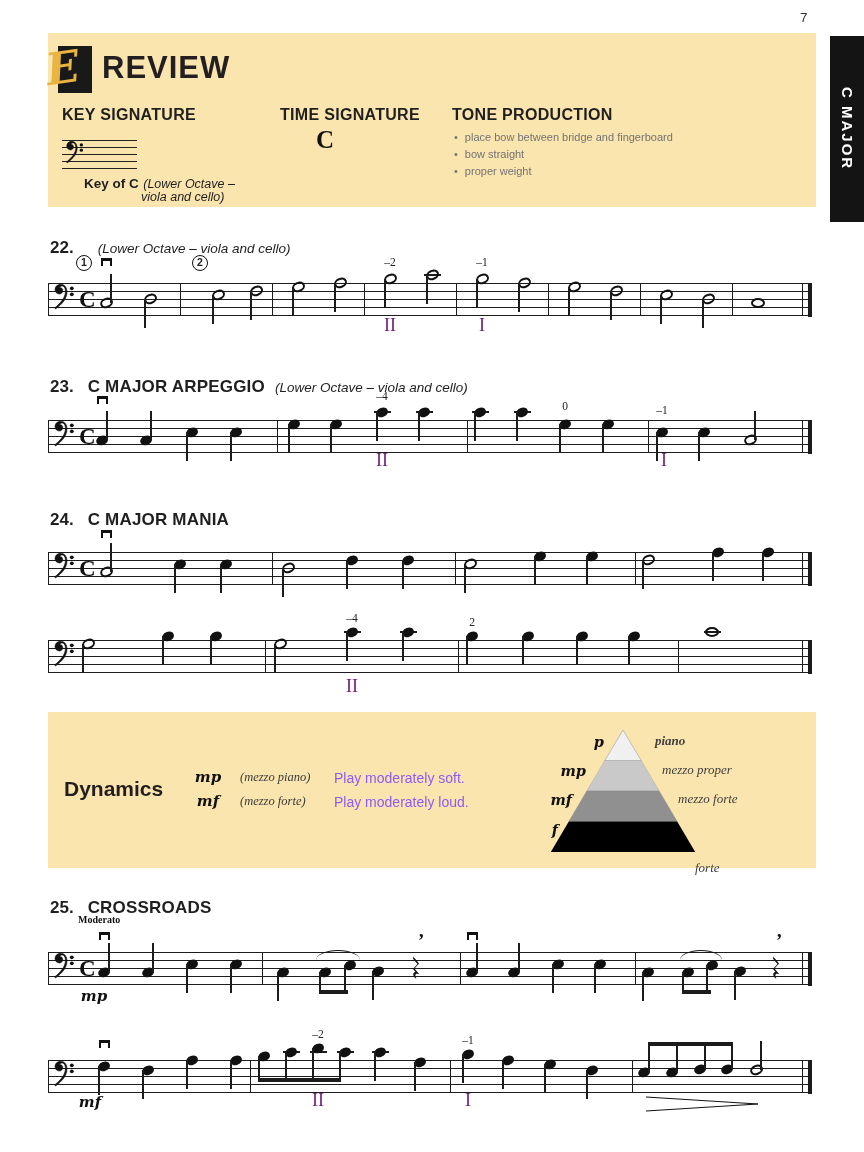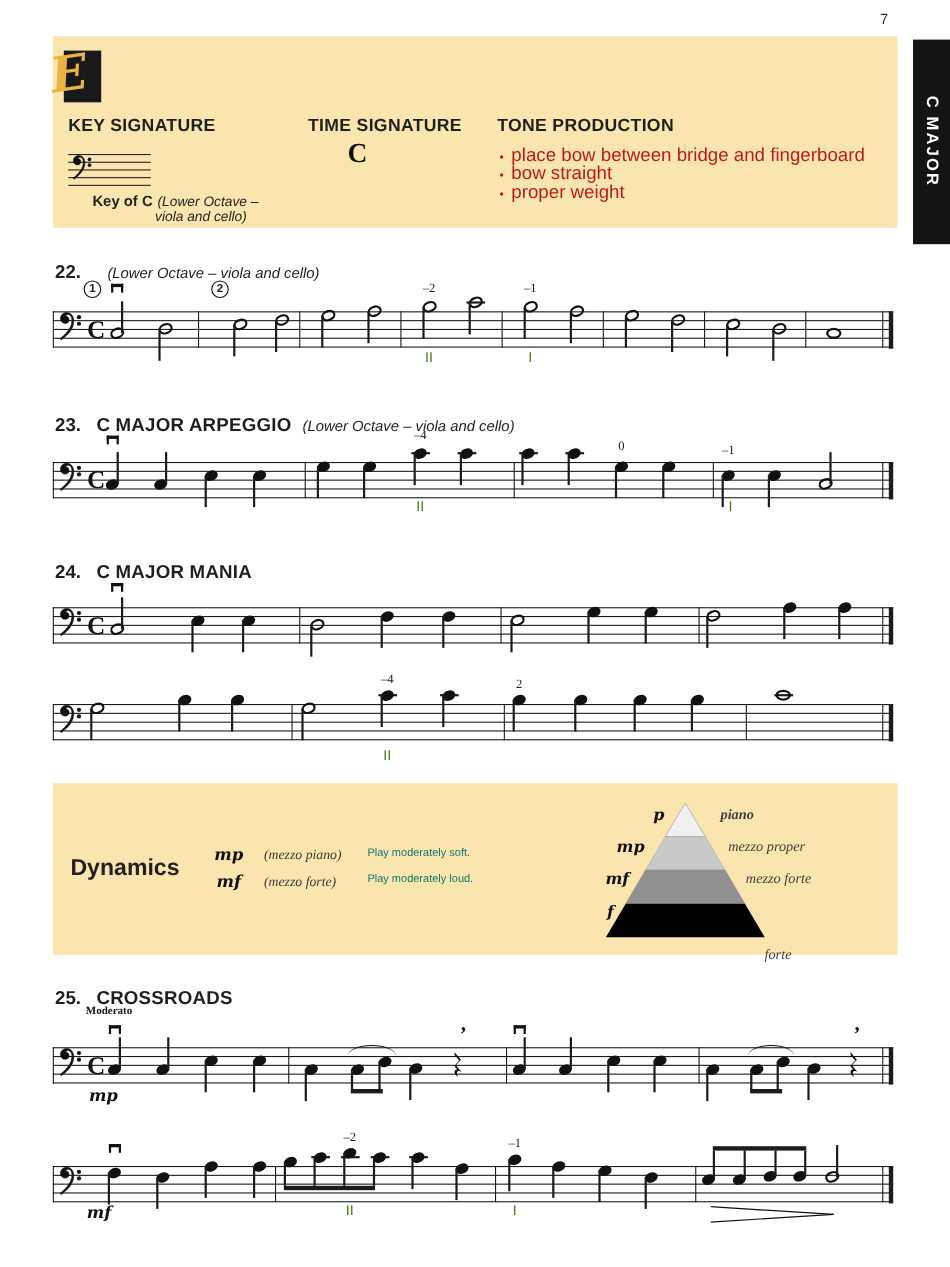--- a/index.html
+++ b/index.html
@@ -2,21 +2,21 @@
 <html><head>
 <meta charset="utf-8">
 <style>
   html,body{margin:0;padding:0;background:#e8e8e8;}
   #page{position:relative;width:864px;height:1152px;background:#ffffff;overflow:hidden;
         font-family:"Liberation Sans",sans-serif;color:#1f1f1f;}
   .abs{position:absolute;}
   
   .cream{position:absolute;background:#fae5af;}
   .boxlabel{position:absolute;font-size:16px;font-weight:bold;letter-spacing:.3px;color:#1f1f1f;}
-  .bullet-row{position:absolute;font-size:17px;color:#b91c1c;}
+  .bullet-row{position:absolute;font-size:11px;color:#737373;}
   .bullet-row::before{content:"\2022";margin-right:7px;font-size:11px;}
   #review-title{position:absolute;left:102px;top:50px;font-size:31px;font-weight:bold;letter-spacing:1px;color:#231f20;}
   #logo-box{position:absolute;left:58px;top:46px;width:34px;height:47px;background:#191919;}
   #logo-e{position:absolute;left:46px;top:42px;font-family:"DejaVu Serif",serif;font-style:italic;font-weight:bold;
           font-size:44px;color:#e9b540;transform:rotate(-8deg);}
   .keycap-b{font-size:13.5px;font-weight:bold;}
   .keycap-i{font-size:12.5px;font-style:italic;}
   .bigC{font-family:"Liberation Serif",serif;font-weight:bold;}
   
   .exhead{position:absolute;display:flex;align-items:baseline;justify-content:space-between;}
@@ -28,49 +28,50 @@
   .nh{position:absolute;width:11.5px;height:8.5px;border-radius:50%;}
   .nh.f{background:#111;transform:rotate(-21deg);}
   .nh.h{border:2.3px solid #111;background:transparent;transform:rotate(-21deg);box-sizing:border-box;width:12.5px;height:9.5px;}
   .nh.w{border:2.8px solid #111;background:transparent;box-sizing:border-box;width:14px;height:10px;border-radius:50%;}
   .slur{position:absolute;height:9px;border-top:1.7px solid #111;border-radius:50% 50% 0 0/100% 100% 0 0;}
   .downbow{position:absolute;width:11px;height:8px;border-top:3.4px solid #111;
            border-left:2.6px solid #111;border-right:2.6px solid #111;box-sizing:border-box;}
   .circ{position:absolute;width:16px;height:16px;border:1.3px solid #111;border-radius:50%;box-sizing:border-box;
         font-size:10.5px;line-height:13.5px;text-align:center;font-weight:bold;}
   .t-fing{position:absolute;transform:translate(-50%,-50%);font-family:"Liberation Serif",serif;font-size:11.5px;color:#222;}
-  .t-roman{position:absolute;transform:translate(-50%,-50%);font-family:Liberation Sans, sans-serif;font-size:13px;color:#4d7c0f;}
+  .t-roman{position:absolute;transform:translate(-50%,-50%);font-family:Liberation Serif, serif;font-size:18px;color:#701a75;}
   .t-dyn{position:absolute;transform:translate(-50%,-50%);font-family:"DejaVu Serif",serif;font-size:15px;font-weight:bold;font-style:italic;color:#111;}
   .t-tempo{position:absolute;font-family:"Liberation Serif",serif;font-size:10px;font-weight:bold;color:#111;}
   .breath{position:absolute;font-family:"Liberation Serif",serif;font-size:19px;font-weight:bold;color:#111;}
   .timesig{position:absolute;font-family:"Liberation Serif",serif;font-weight:bold;font-size:23px;line-height:23px;color:#111;}
   
   #dyn-title{position:absolute;left:64px;top:777px;font-size:21px;font-weight:bold;color:#231f20;}
   .dynsym{position:absolute;transform:translate(-50%,-50%);font-family:"DejaVu Serif",serif;font-weight:bold;font-style:italic;font-size:15px;color:#111;}
   .dynname{position:absolute;font-family:"Liberation Serif",serif;font-style:italic;font-size:12.5px;color:#3a3a3a;}
-  .dyndesc{position:absolute;font-size:10px;color:#0f766e;}
+  .dyndesc{position:absolute;font-size:14px;color:#8b5cf6;}
   .pyr-sym{position:absolute;transform:translate(-100%,-50%);font-family:"DejaVu Serif",serif;font-weight:bold;font-style:italic;font-size:14.5px;color:#111;}
   .pyr-name{position:absolute;transform:translate(0,-50%);font-family:"Liberation Serif",serif;font-style:italic;font-size:13px;color:#3f3f3f;}
   
   #page-num{position:absolute;left:800px;top:10px;font-size:13.5px;color:#333;}
   #side-tab{position:absolute;left:830px;top:36px;width:34px;height:186px;background:#141414;color:#fff;
             writing-mode:vertical-rl;display:flex;align-items:center;justify-content:center;
             font-size:15px;font-weight:bold;letter-spacing:2px;}
 </style>
 </head>
 <body>
 
 <div id="page">
 
   <div id="page-num">7</div>
   <div id="side-tab">C MAJOR</div>
 
   <div class="cream" style="left:48px;top:33px;width:768px;height:174px;"></div>
   <div id="logo-box"></div>
   <div id="logo-e">E</div>
+  <div id="review-title">REVIEW</div>
 
   <div class="boxlabel" style="left:62px;top:106px;">KEY SIGNATURE</div>
   <div class="boxlabel" style="left:280px;top:106px;">TIME SIGNATURE</div>
   <div class="boxlabel" style="left:452px;top:106px;">TONE PRODUCTION</div>
 
   <div class="bullet-row" style="left:454px;top:131px;">place bow between bridge and fingerboard</div>
   <div class="bullet-row" style="left:454px;top:148px;">bow straight</div>
   <div class="bullet-row" style="left:454px;top:165px;">proper weight</div>
 
   <div id="mini-staff">

